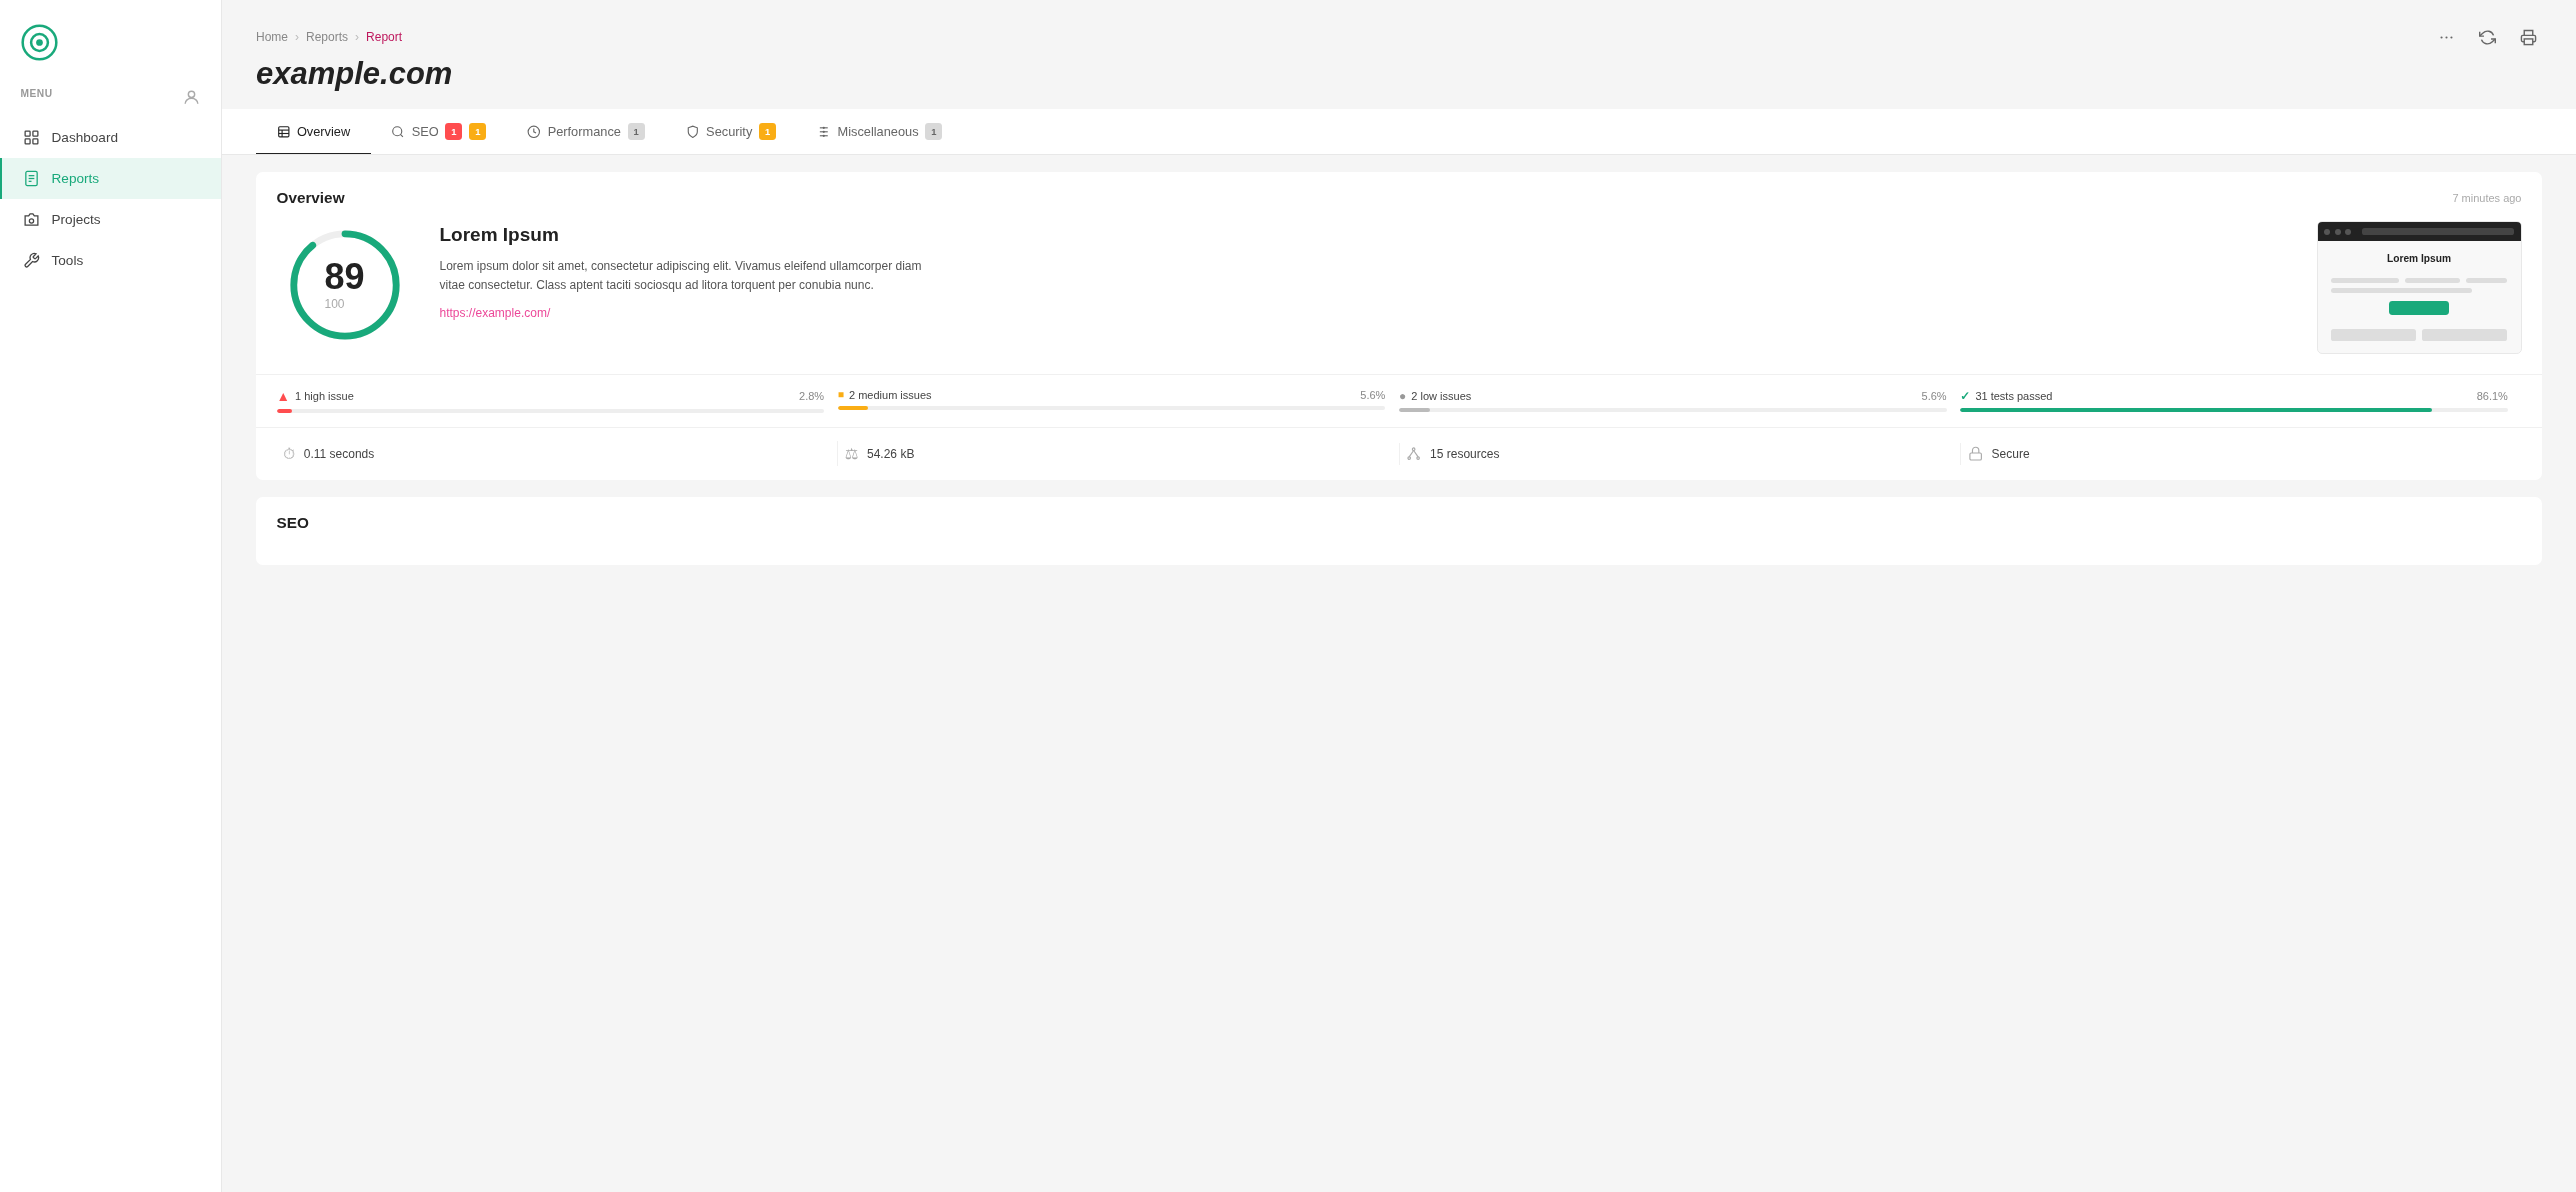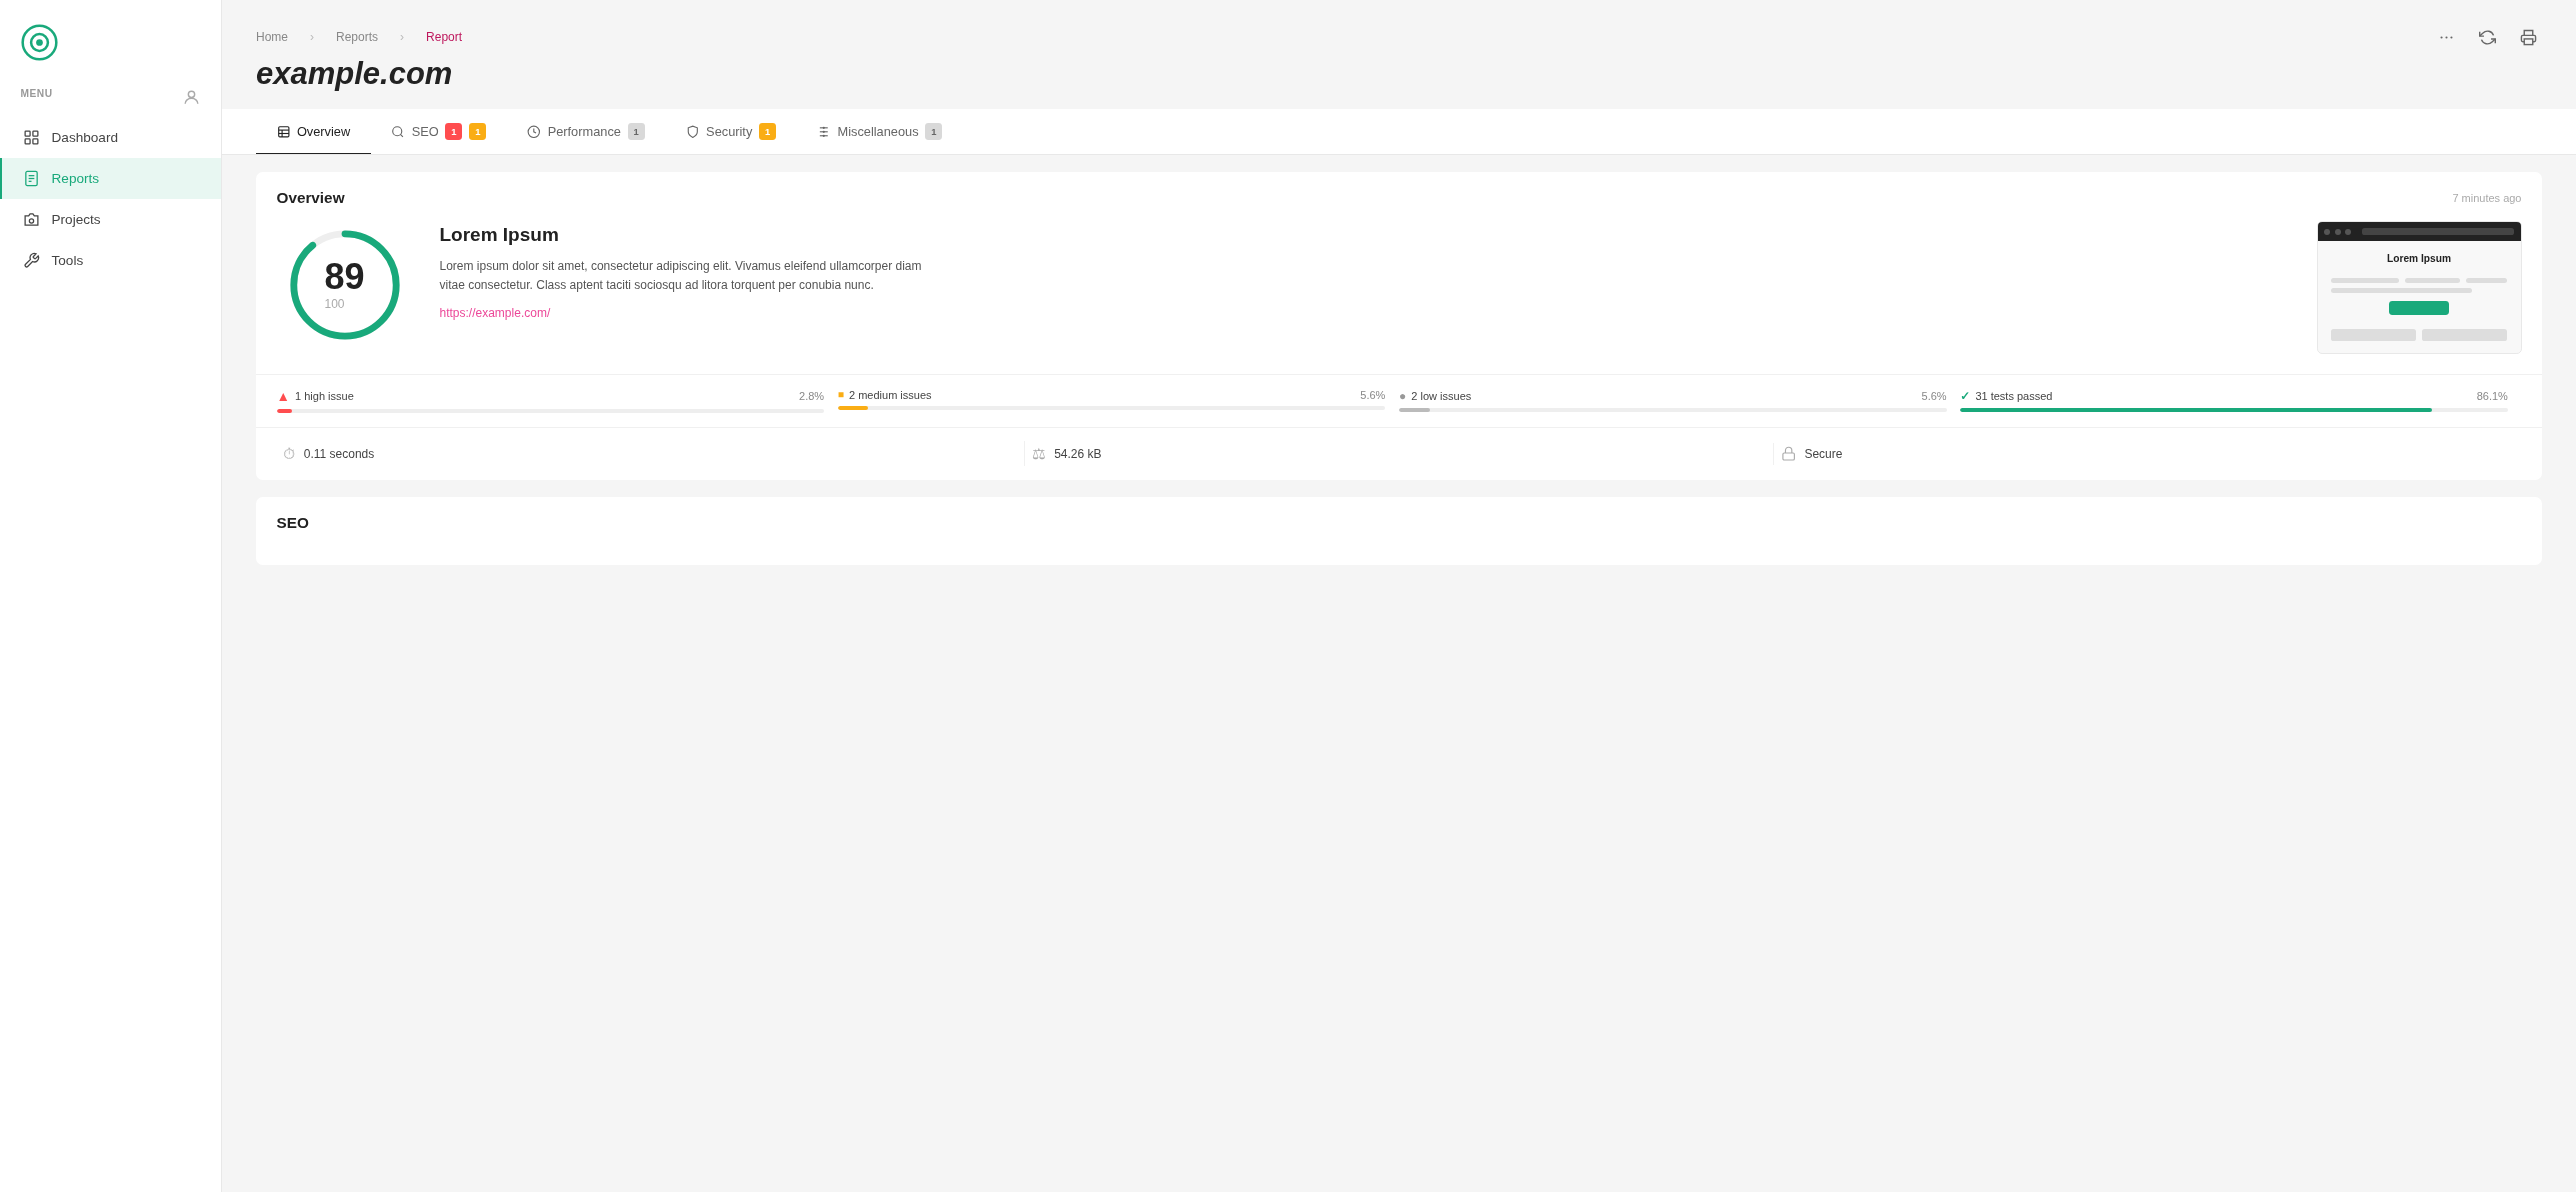--- a/index.html
+++ b/index.html
@@ -64,21 +64,21 @@
     }
 
     
     .header {
       background: #f5f5f5;
       padding: 24px 34px 0;
     }
     .breadcrumb {
       display: flex;
       align-items: center;
-      gap: 22px;
+      gap: 7px;
       font-size: 12px;
       color: #888;
       margin-bottom: 1px;
     }
     .breadcrumb a { color: #888; text-decoration: none; }
     .breadcrumb .sep { color: #bbb; }
     .breadcrumb .current { color: #be185d; font-weight: 500; }
     .page-title {
       font-size: 31px;
       font-weight: 700;
@@ -655,20 +655,30 @@
         <div class="stat-item">
           <span class="stat-icon">⏱</span>
           <span>0.11 seconds</span>
         </div>
         <div class="stat-item">
           <span class="stat-icon">⚖</span>
           <span>54.26 kB</span>
         </div>
         <div class="stat-item">
           <svg width="15.3" height="15.3" viewBox="0 0 24 24" fill="none" stroke="#aaa" stroke-width="1.8" style="flex-shrink:0">
+            <circle cx="12" cy="5" r="2"></circle>
+              <circle cx="5" cy="19" r="2"></circle>
+              <circle cx="19" cy="19" r="2"></circle>
+            <line x1="12" y1="7" x2="5" y2="17"></line>
+              <line x1="12" y1="7" x2="19" y2="17"></line>
+          </svg>
+          <span>15 resources</span>
+        </div>
+        <div class="stat-item">
+          <svg width="15.3" height="15.3" viewBox="0 0 24 24" fill="none" stroke="#aaa" stroke-width="1.8" style="flex-shrink:0">
             <rect x="3" y="11" width="18" height="11" rx="2"></rect>
             <path d="M7 11V7a5 5 0 0 1 10 0v4"></path>
           </svg>
           <span>Secure</span>
         </div>
       </div>
     </div>
 
     <div class="card" style="min-height: 68px;">
       <div class="seo-card-header">

